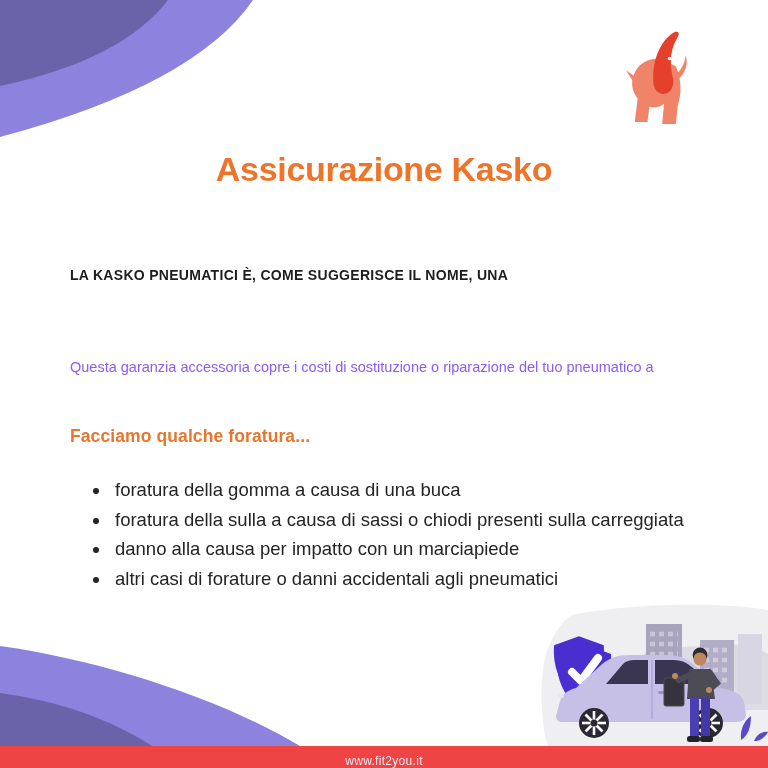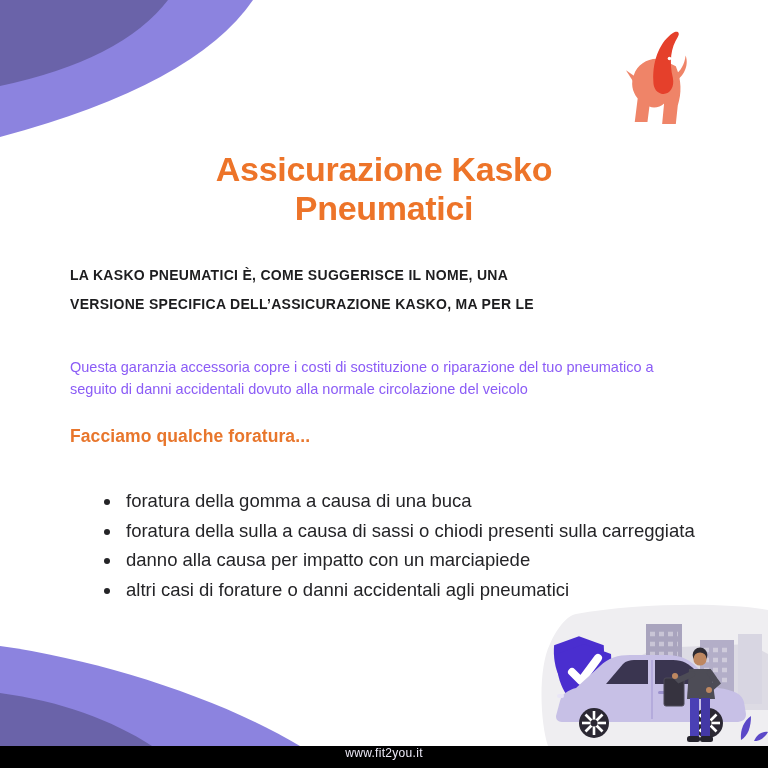--- a/index.html
+++ b/index.html
@@ -14,26 +14,26 @@
   .title .t-med{font-weight:600;}
   .title .t-heavy{font-weight:800;}
   .intro{position:absolute;top:261px;left:70px;width:640px;
          color:#1D1D1F;font-size:14px;font-weight:700;line-height:29px;letter-spacing:0.3px;}
   .intro div{white-space:nowrap;}
   .desc{position:absolute;top:356px;left:70px;width:640px;
         color:#8b5cf6;font-size:14.5px;font-weight:400;line-height:22px;}
   .desc div{white-space:nowrap;}
   .examples-heading{position:absolute;top:426px;left:70px;
         color:#E8762C;font-size:17.5px;font-weight:800;letter-spacing:0.1px;}
-  .bullets{position:absolute;top:470px;left:88px;width:612px;margin:16px;
+  .bullets{position:absolute;top:470px;left:88px;width:612px;margin:5px;
         padding:0 0 0 18px;color:#242427;font-size:18.5px;line-height:29.5px;}
   .bullets li{margin:0;padding-left:4px;}
   .illustration{position:absolute;right:0;bottom:22px;width:232px;height:148px;}
-  .footer-bar{position:absolute;left:0;bottom:0;width:768px;height:22px;background:#000000;
-        display:flex;align-items:flex-start;justify-content:center;}
+  .footer-bar{position:absolute;left:0;bottom:0;width:768px;height:22px;background:#ef4444;
+        display:flex;align-items:flex-end;justify-content:center;}
   .footer-url{color:#EDEAF8;font-size:12px;letter-spacing:0.3px;}
 </style>
 </head>
 <body>
 
 <div class="canvas">
 
   <svg class="deco top-left" width="280" height="160" viewBox="0 0 280 160">
     <path d="M0 0 H253 Q195 85 0 137 Z" fill="#8C83DF"></path>
     <path d="M0 0 H168 Q122 60 0 86 Z" fill="#6A63A9"></path>
@@ -48,31 +48,28 @@
     <path d="M12 50 L2 43 L11 57 Z" fill="#EF8468"></path>
     <path d="M10 48 C14 36 27 29 39 32 L53 39 C59 53 59 67 55 79 L53 98 L39 98 L41 77 C37 81 30 82 26 80 L24 96 L11 96 L14 72 C8 64 7 56 10 48 Z" fill="#EF8468"></path>
     <path d="M30 54 C29 31 38 13 50 5 C54 2 58 4 55 9 C48 20 46 34 50 51 C52 61 46 69 38 67 C32 65 30 60 30 54 Z" fill="#E5402B"></path>
     <path d="M52 48 C58 44 62 37 63 28 C67 39 60 50 53 54 Z" fill="#EF8468"></path>
     <circle cx="46.5" cy="31" r="1.8" fill="#ffffff"></circle>
   </svg>
 
   <h1 class="title" style="margin:0;">
     <span class="t-med">Assicurazione</span>
     <span class="t-heavy">Kasko</span><br>
-    <span class="t-heavy">Pneumatici</span>
   </h1>
 
   <div class="intro">
     <div>LA KASKO PNEUMATICI È, COME SUGGERISCE IL NOME, UNA</div>
-    <div>VERSIONE SPECIFICA DELL’ASSICURAZIONE KASKO, MA PER LE</div>
   </div>
 
   <div class="desc">
     <div>Questa garanzia accessoria copre i costi di sostituzione o riparazione del tuo pneumatico a</div>
-    <div>seguito di danni accidentali dovuto alla normale circolazione del veicolo</div>
   </div>
 
   <div class="examples-heading">Facciamo qualche foratura...</div>
 
   <ul class="bullets">
     <li>foratura della gomma a causa di una buca</li>
     <li>foratura della sulla a causa di sassi o chiodi presenti sulla carreggiata</li>
     <li>danno alla causa per impatto con un marciapiede</li>
     <li>altri casi di forature o danni accidentali agli pneumatici</li>
   </ul>

